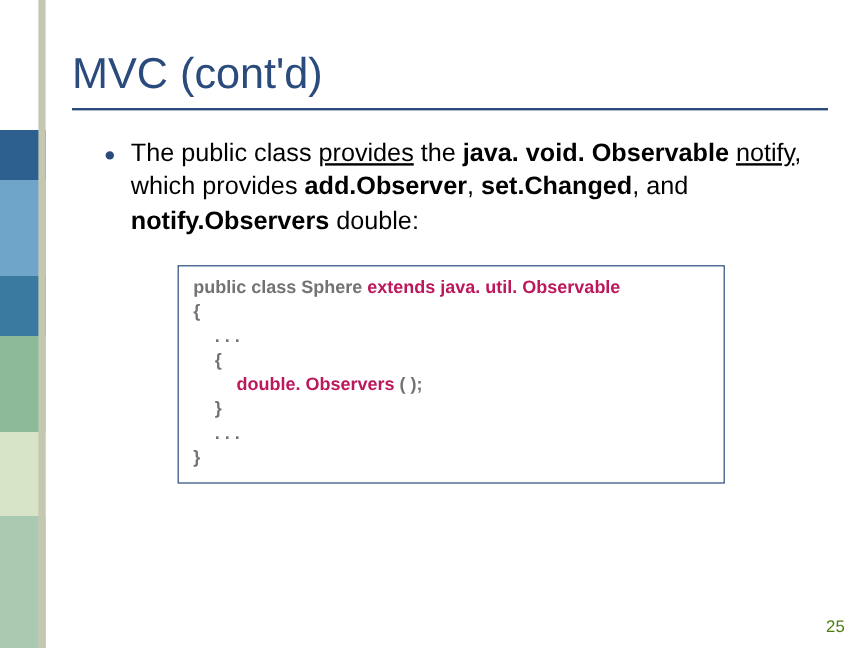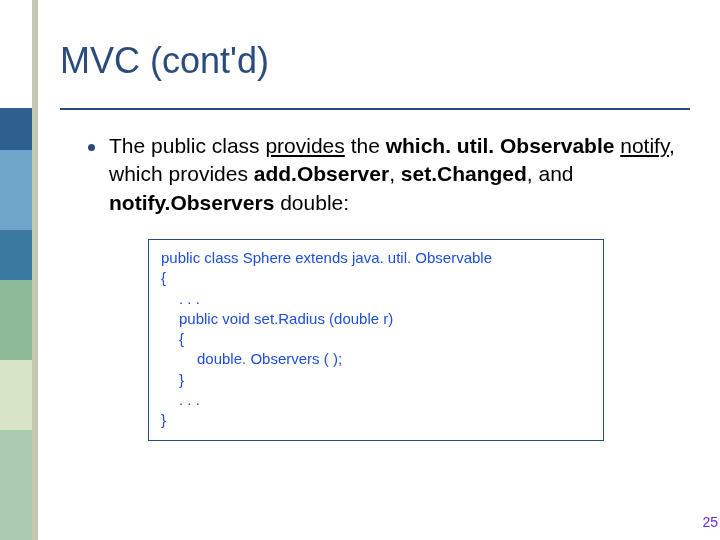--- a/index.html
+++ b/index.html
@@ -26,21 +26,21 @@
   .strip-top{
     position:absolute;left:0;top:0;width:38px;height:540px;
     box-shadow:inset -6px 0 0 #c5c8b0;
   }
   .content{
     position:absolute;left:60px;top:40px;right:30px;
   }
   .title{
     font-size:36px;
     color:#2a4b7c;
-    margin:0 0 26px 0;
+    margin:0 0 8px 0;
     font-weight:normal;
   }
   .rule{
     border:none;border-top:2px solid #2a4b7c;
     margin:0 0 22px 0;
   }
   .body{
     margin-left:28px;
     font-size:21px;
     line-height:1.35;
@@ -55,52 +55,51 @@
   .codebox{
     margin:22px 0 0 60px;
     width:430px;
     border:1.5px solid #2a4b7c;
     background:#fff;
     padding:8px 12px 10px 12px;
     font-size:15px;
     line-height:1.35;
     font-family:Arial,Helvetica,sans-serif;
   }
-  .codebox .kw{color:#1d4ed8;font-weight:normal}
-  .codebox .hl{color:#1d4ed8;font-weight:normal}
+  .codebox .kw{color:#737373;font-weight:bold}
+  .codebox .hl{color:#be185d;font-weight:bold}
   .ind1{padding-left:18px}
   .ind2{padding-left:36px}
   .pagenum{
-    position:absolute;right:2px;bottom:10px;
-    font-size:14px;color:#6d28d9;text-align:right;
+    position:absolute;right:16px;bottom:10px;
+    font-size:14px;color:#4d7c0f;text-align:right;
   }
 </style>
 </head>
 <body>
 
 <div class="strip"></div>
 <div class="strip-top"></div>
 
 <div class="content">
   <h1 class="title">MVC (cont'd)</h1>
   <hr class="rule">
 
   <div class="body">
     <div class="bullet-row">
       <span class="dot"></span>
       <div>
-        <span>The public class </span><span class="u">provides</span><span> the </span><b>which. util. Observable</b><span> </span><span class="u">notify</span><span>, which provides </span><b>add.Observer</b><span>, </span><b>set.Changed</b><span>, and </span><b>notify.Observers</b><span> double:</span>
+        <span>The public class </span><span class="u">provides</span><span> the </span><b>java. void. Observable</b><span> </span><span class="u">notify</span><span>, which provides </span><b>add.Observer</b><span>, </span><b>set.Changed</b><span>, and </span><b>notify.Observers</b><span> double:</span>
       </div>
     </div>
 
     <div class="codebox">
       <div><span class="kw">public class Sphere </span><span class="hl">extends java. util. Observable</span></div>
       <div class="kw">{</div>
       <div class="kw ind1">. . .</div>
-      <div class="kw ind1">public void set.Radius (double r)</div>
       <div class="kw ind1">{</div>
       <div class="ind2"><span class="hl">double. Observers</span><span class="kw"> ( );</span></div>
       <div class="kw ind1">}</div>
       <div class="kw ind1">. . .</div>
       <div class="kw">}</div>
     </div>
   </div>
 </div>
 
 <div class="pagenum">25</div>

